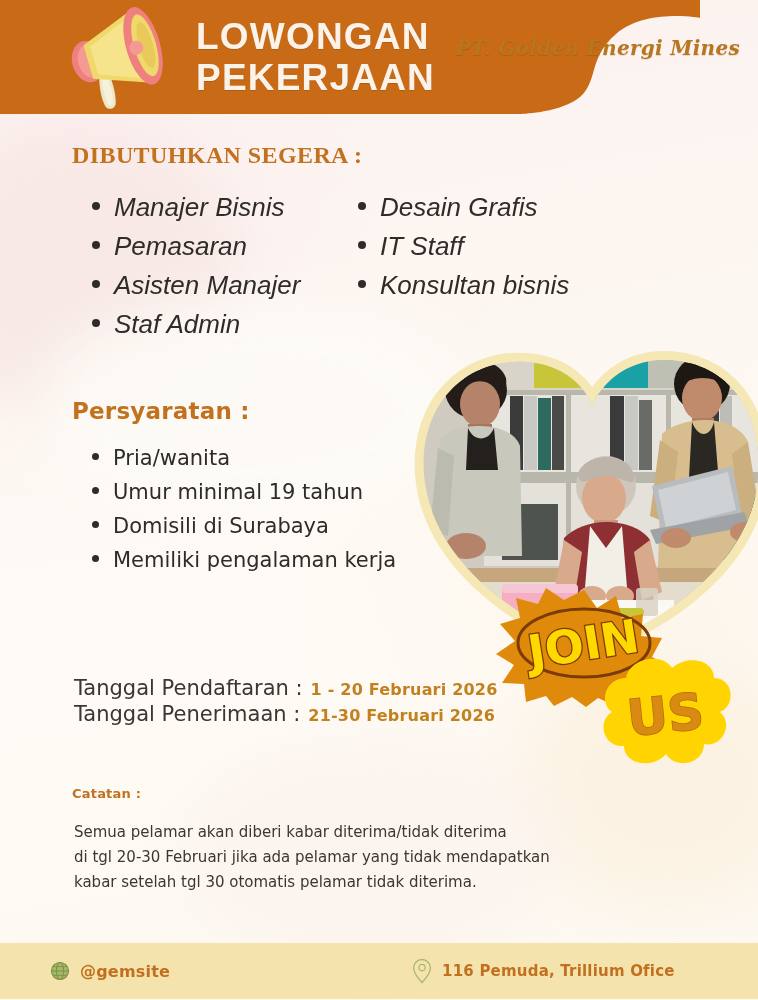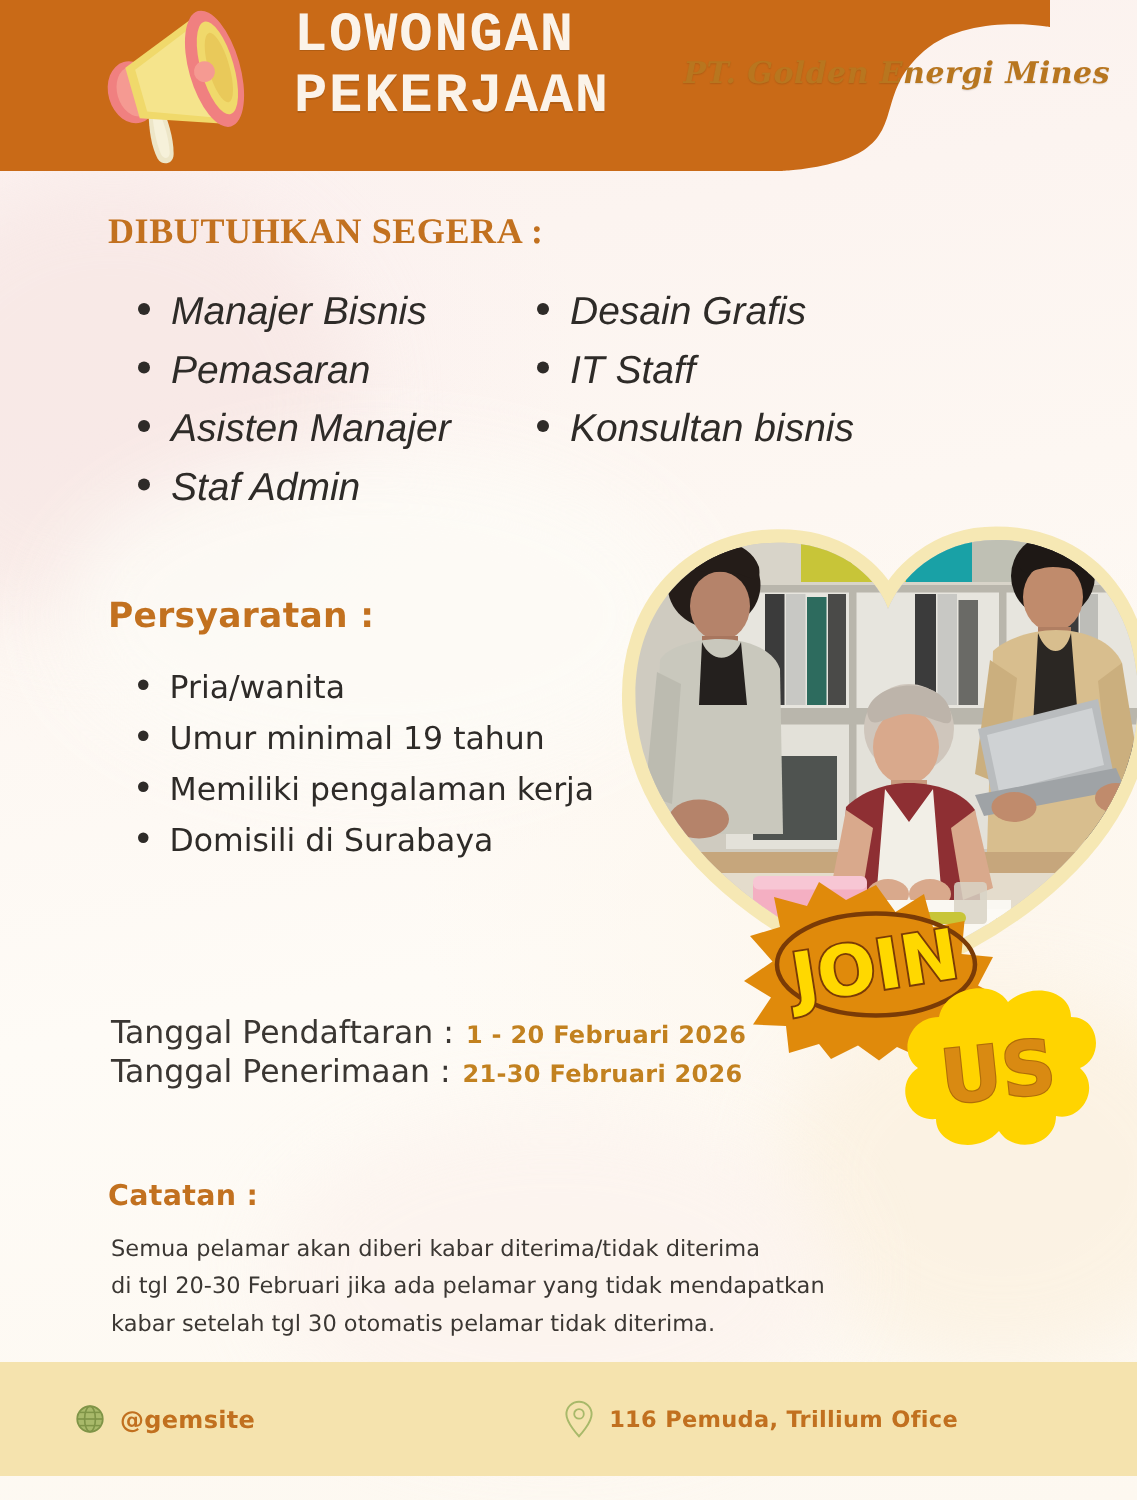--- a/index.html
+++ b/index.html
@@ -22,23 +22,23 @@
   .blob-b{left:40px;top:300px;width:420px;height:220px;background:#FDFBF6;opacity:.9;}
   .blob-c{right:-60px;top:660px;width:300px;height:250px;background:#FBF0DE;opacity:.7;}
   .blob-d{left:180px;top:740px;width:380px;height:220px;background:#FCF3EE;opacity:.8;}
   #header-curve{
     position:absolute;left:0;top:0;width:700px;height:114px;
     background:#C96A17;
     -webkit-clip-path:path("M0,0 L700,0 L700,18 C700,18 646,8 616,34 C586,60 600,84 576,100 C556,113 520,114 520,114 L0,114 Z");
     clip-path:path("M0,0 L700,0 L700,18 C700,18 646,8 616,34 C586,60 600,84 576,100 C556,113 520,114 520,114 L0,114 Z");
   }
   #header-title{
-    position:absolute;left:196px;top:4px;
+    position:absolute;left:196px;top:16px;
     color:#FBF3E9;
-    font-family:Liberation Mono, monospace;
+    font-family:Liberation Sans, sans-serif;
     font-weight:700;font-size:37px;line-height:41px;
     letter-spacing:1.2px;
     text-shadow:0 1px 0 rgba(0,0,0,.12);
     z-index:4;
   }
   #header-title div{white-space:nowrap;}
 
   
   #megaphone{position:absolute;left:52px;top:4px;width:126px;height:106px;z-index:4;}
 
@@ -62,21 +62,21 @@
   #us-badge{position:absolute;left:596px;top:648px;width:140px;height:125px;z-index:7;}
 
   
   .sec-head{
     position:absolute;z-index:5;
     font-family:"DejaVu Sans",sans-serif;
     font-weight:700;color:#C2711F;
   }
   #head-dibutuhkan{left:72px;top:142px;font-size:24px;letter-spacing:.4px;font-family:Liberation Serif, serif;}
   #head-persyaratan{left:72px;top:398px;font-size:23px;letter-spacing:.2px;}
-  #head-catatan{left:72px;top:786px;font-size:19px;letter-spacing:.2px;}
+  #head-catatan{left:72px;top:786px;font-size:13px;letter-spacing:.2px;}
 
   
   .job-col{position:absolute;z-index:5;list-style:none;margin:0;padding:0;}
   #jobs-left{left:92px;top:188px;}
   #jobs-right{left:358px;top:188px;}
   .job-col li{
     display:flex;align-items:baseline;
     font-family:"Liberation Sans",sans-serif;
     font-style:italic;font-weight:400;
     font-size:26px;color:#2E2B28;
@@ -119,23 +119,23 @@
   #note-body{
     position:absolute;left:74px;top:820px;z-index:5;
     font-family:"DejaVu Sans",sans-serif;
     font-size:15px;line-height:25px;color:#3B3733;
     width:600px;
   }
   #note-body div{white-space:nowrap;}
 
   
   #footer{
-    position:absolute;left:0;bottom:16px;width:758px;height:76px;
+    position:absolute;left:0;bottom:1px;width:758px;height:56px;
     background:#F5E3AE;z-index:8;
-    display:flex;align-items:center;
+    display:flex;align-items:center;gap:36px;
   }
   .footer-item{display:flex;align-items:center;white-space:nowrap;}
   #footer-social{margin-left:50px;}
   #footer-address{margin-left:206px;}
   .footer-text{
     font-family:"DejaVu Sans",sans-serif;
     font-weight:700;font-size:16px;color:#C1701F;letter-spacing:.2px;
     margin-left:10px;
   }
   #footer-address .footer-text{font-size:15px;}
@@ -341,25 +341,25 @@
     <li>
         <span class="dot"></span>
         <span>Pria/wanita</span>
       </li>
     <li>
         <span class="dot"></span>
         <span>Umur minimal 19 tahun</span>
       </li>
     <li>
         <span class="dot"></span>
+        <span>Domisili di Surabaya</span>
+      </li>
+    <li>
+        <span class="dot"></span>
         <span>Memiliki pengalaman kerja</span>
-      </li>
-    <li>
-        <span class="dot"></span>
-        <span>Domisili di Surabaya</span>
       </li>
   </ul>
 
   <div class="date-row" id="date-row-1">
     <span class="date-label">Tanggal Pendaftaran :</span>
     <span class="date-value">1 - 20 Februari 2026</span>
   </div>
   <div class="date-row" id="date-row-2">
     <span class="date-label">Tanggal Penerimaan :</span>
     <span class="date-value">21-30 Februari 2026</span>

